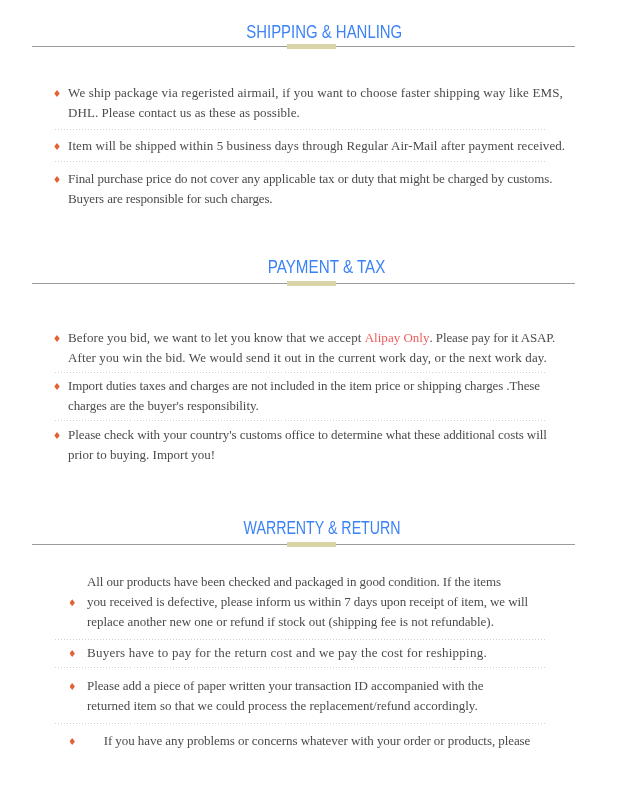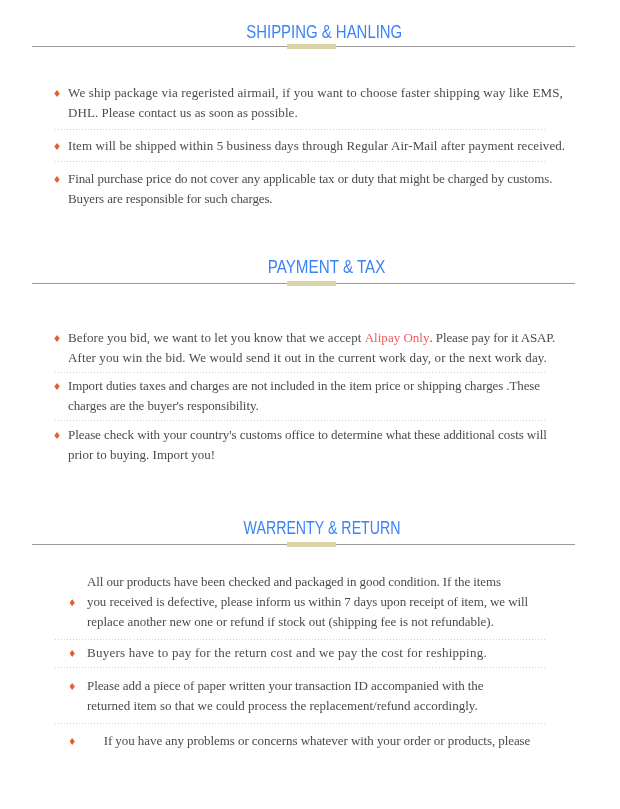--- a/index.html
+++ b/index.html
@@ -44,21 +44,21 @@
   <div class="sec-rule" style="top:22.5px">
     <div class="line"></div>
     <div class="tab"></div>
   </div>
 </div>
 
 <div class="items">
   <div class="item" style="top:83px;">
     <span class="bullet" style="left:-0.7px;top:7.1px;"></span>
     <div class="ln" style="padding-left:13px;letter-spacing:.155px;">We ship package via regeristed airmail, if you want to choose faster shipping way like EMS,</div>
-    <div class="ln" style="padding-left:13px;letter-spacing:.061px;">DHL. Please contact us as soon as possible.</div>
+    <div class="ln" style="padding-left:13px;letter-spacing:.061px;">DHL. Please contact us as these as possible.</div>
   </div>
   <div class="sep" style="top:129px;"></div>
   <div class="item" style="top:136px;">
     <span class="bullet" style="left:-0.7px;top:7.1px;"></span>
     <div class="ln" style="padding-left:13px;letter-spacing:.086px;">Item will be shipped within 5 business days through Regular Air-Mail after payment received.</div>
   </div>
   <div class="sep" style="top:161px;"></div>
   <div class="item" style="top:169px;">
     <span class="bullet" style="left:-0.7px;top:7.1px;"></span>
     <div class="ln" style="padding-left:13px;letter-spacing:-.095px;">Final purchase price do not cover any applicable tax or duty that might be charged by customs.</div>

